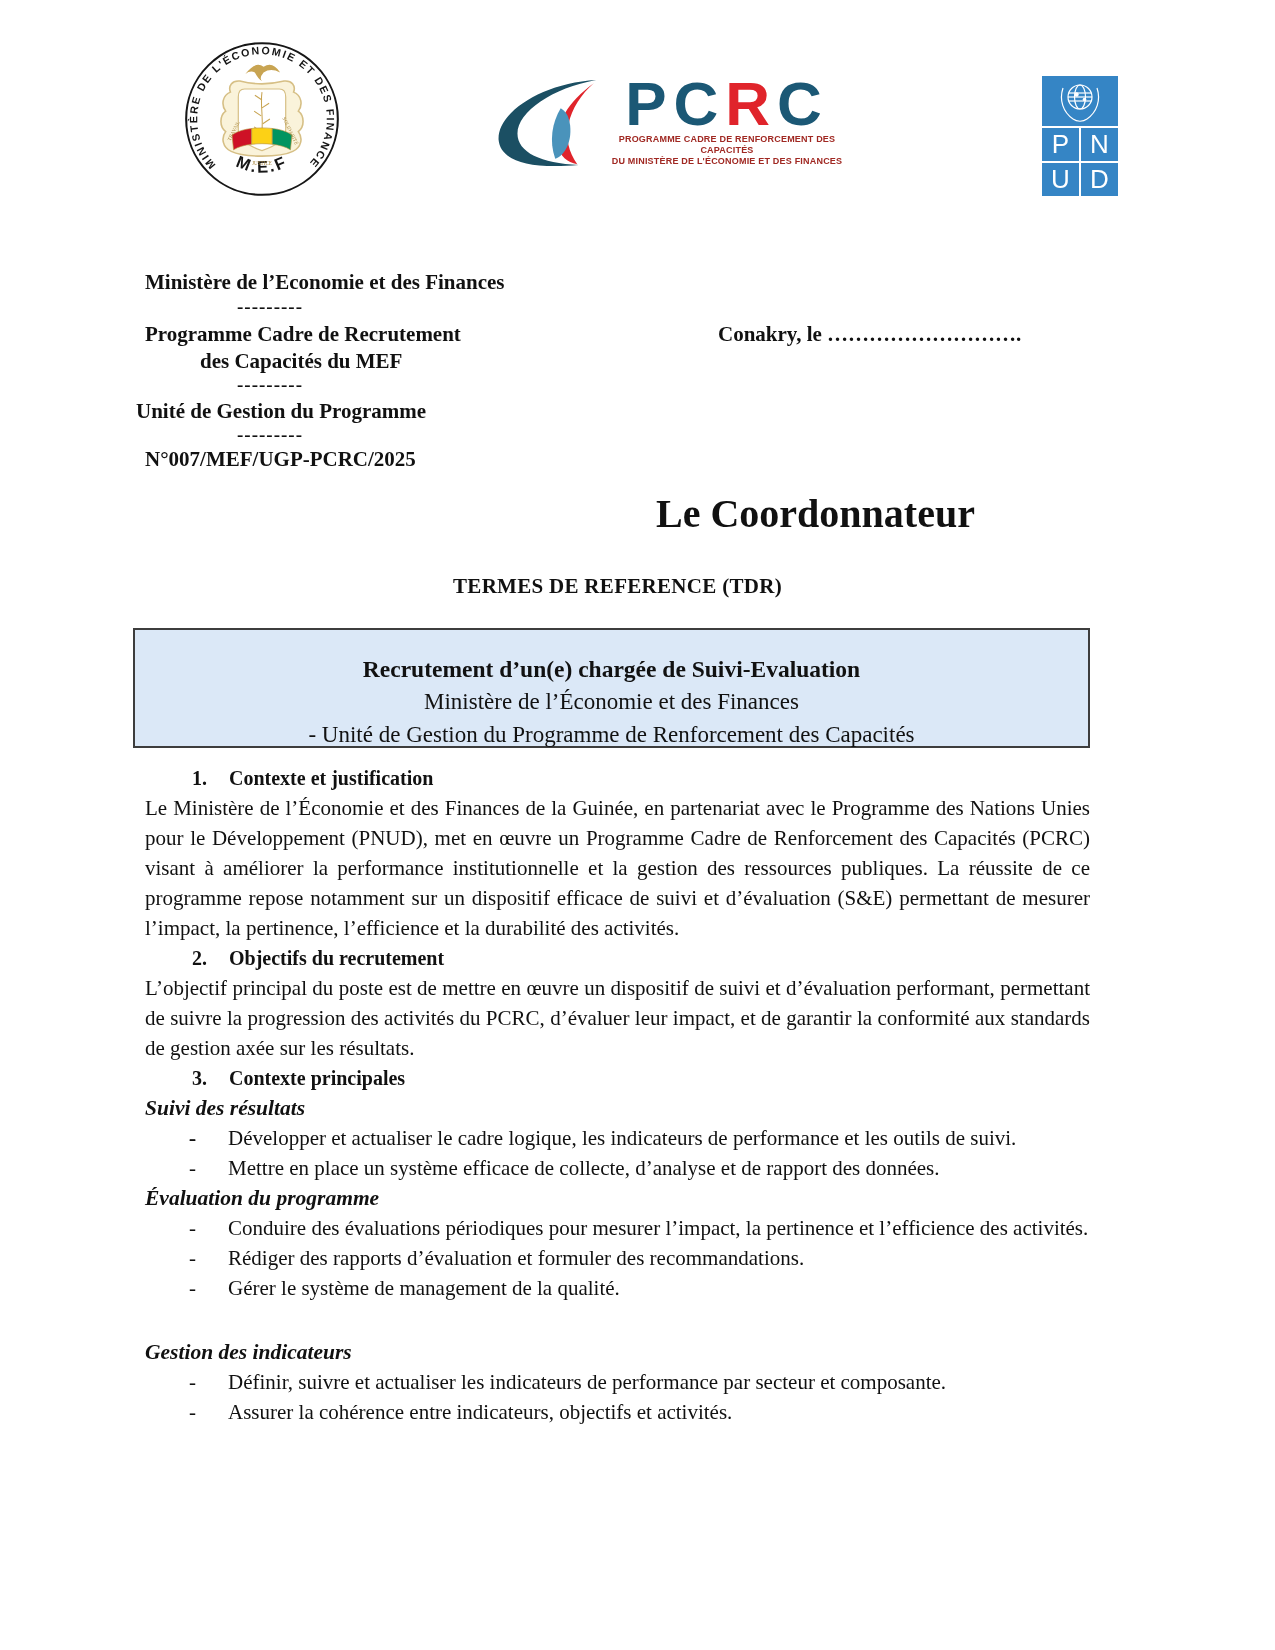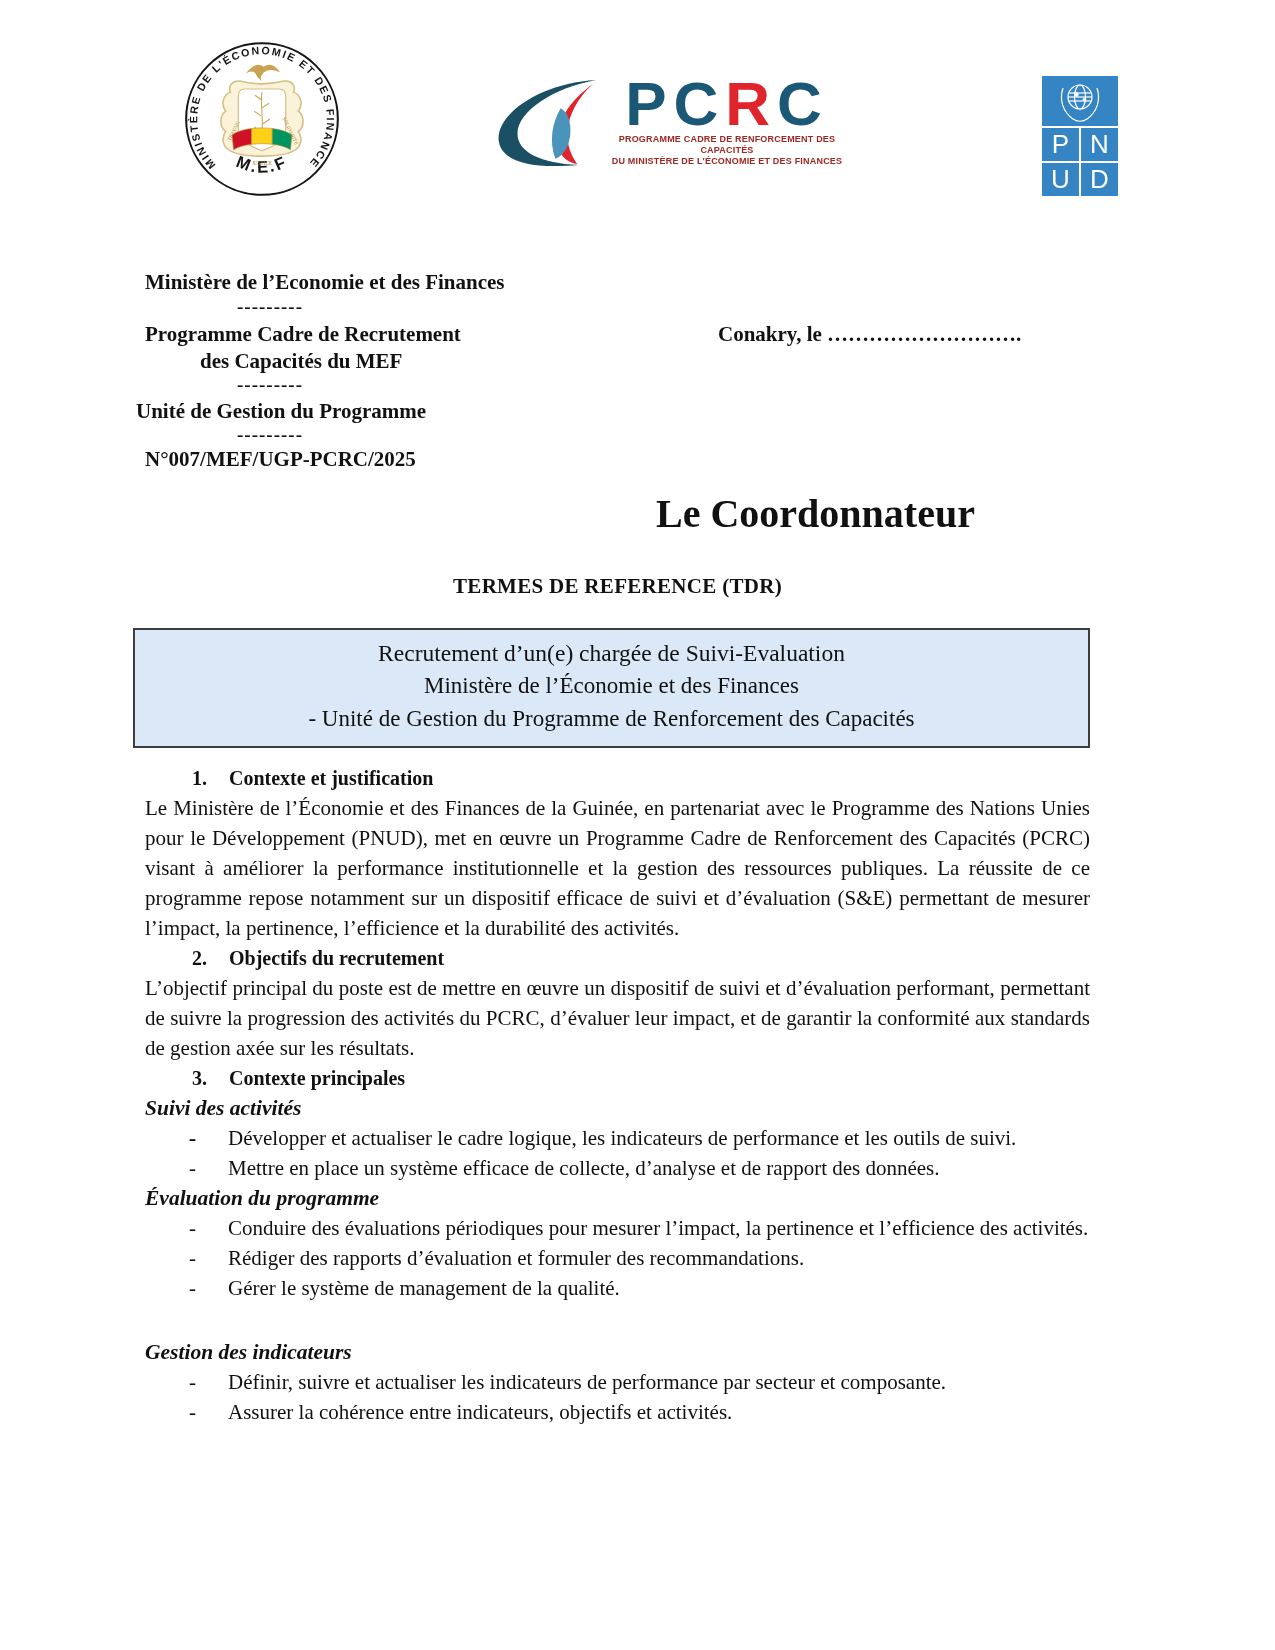--- a/index.html
+++ b/index.html
@@ -33,21 +33,21 @@
   .lh3 { left:136px; top:399px; }
   .d3  { top:424px; }
   .ref { left:145px; top:447px; }
 
   
   .coordonnateur { position:absolute; left:656px; top:490px; font-size:40px; font-weight:bold; white-space:nowrap; }
   .tdr-title { position:absolute; left:145px; top:574px; width:945px; text-align:center; font-size:21px; font-weight:bold; letter-spacing:.3px; }
 
   
   .banner { position:absolute; left:133px; top:628px; width:957px; height:120px; background:#dbe8f7; border:2px solid #3d3d3d; text-align:center; }
-  .banner-title { margin-top:8px; font-size:23.5px; line-height:31px; font-weight:normal; }
+  .banner-title { margin-top:24px; font-size:23.5px; line-height:31px; font-weight:bold; }
   .banner-line { font-size:23px; line-height:33px; }
 
   
   .content { position:absolute; left:145px; top:763px; width:945px; font-size:21px; line-height:30px; text-align:justify; }
   .h-num { font-weight:bold; font-size:20px; text-align:left; line-height:30px; }
   .h-num .num { display:inline-block; width:37px; margin-left:47px; }
   .content p { margin:0; }
   .subhead { font-weight:bold; font-style:italic; font-size:21.5px; text-align:left; line-height:30px; }
   ul.dashlist { list-style:none; }
   ul.dashlist li { position:relative; padding-left:83px; text-align:justify; }
@@ -154,21 +154,21 @@
   <div class="content">
 
     <div class="h-num"><span class="num">1.</span><span>Contexte et justification</span></div>
     <p>Le Ministère de l’Économie et des Finances de la Guinée, en partenariat avec le Programme des Nations Unies pour le Développement (PNUD), met en œuvre un Programme Cadre de Renforcement des Capacités (PCRC) visant à améliorer la performance institutionnelle et la gestion des ressources publiques. La réussite de ce programme repose notamment sur un dispositif efficace de suivi et d’évaluation (S&amp;E) permettant de mesurer l’impact, la pertinence, l’efficience et la durabilité des activités.</p>
 
     <div class="h-num"><span class="num">2.</span><span>Objectifs du recrutement</span></div>
     <p>L’objectif principal du poste est de mettre en œuvre un dispositif de suivi et d’évaluation performant, permettant de suivre la progression des activités du PCRC, d’évaluer leur impact, et de garantir la conformité aux standards de gestion axée sur les résultats.</p>
 
     <div class="h-num"><span class="num">3.</span><span>Contexte principales</span></div>
 
-    <div class="subhead">Suivi des activités</div>
+    <div class="subhead">Suivi des résultats</div>
     <ul class="dashlist">
       <li><span class="dash">-</span></li>
       <li><span class="dash">-</span><span>Développer et actualiser le cadre logique, les indicateurs de performance et les outils de suivi.</span></li>
       <li><span class="dash">-</span><span>Mettre en place un système efficace de collecte, d’analyse et de rapport des données.</span></li>
     </ul>
 
     <div class="subhead">Évaluation du programme</div>
     <ul class="dashlist">
       <li><span class="dash">-</span><span>Conduire des évaluations périodiques pour mesurer l’impact, la pertinence et l’efficience des activités.</span></li>
       <li><span class="dash">-</span><span>Rédiger des rapports d’évaluation et formuler des recommandations.</span></li>

